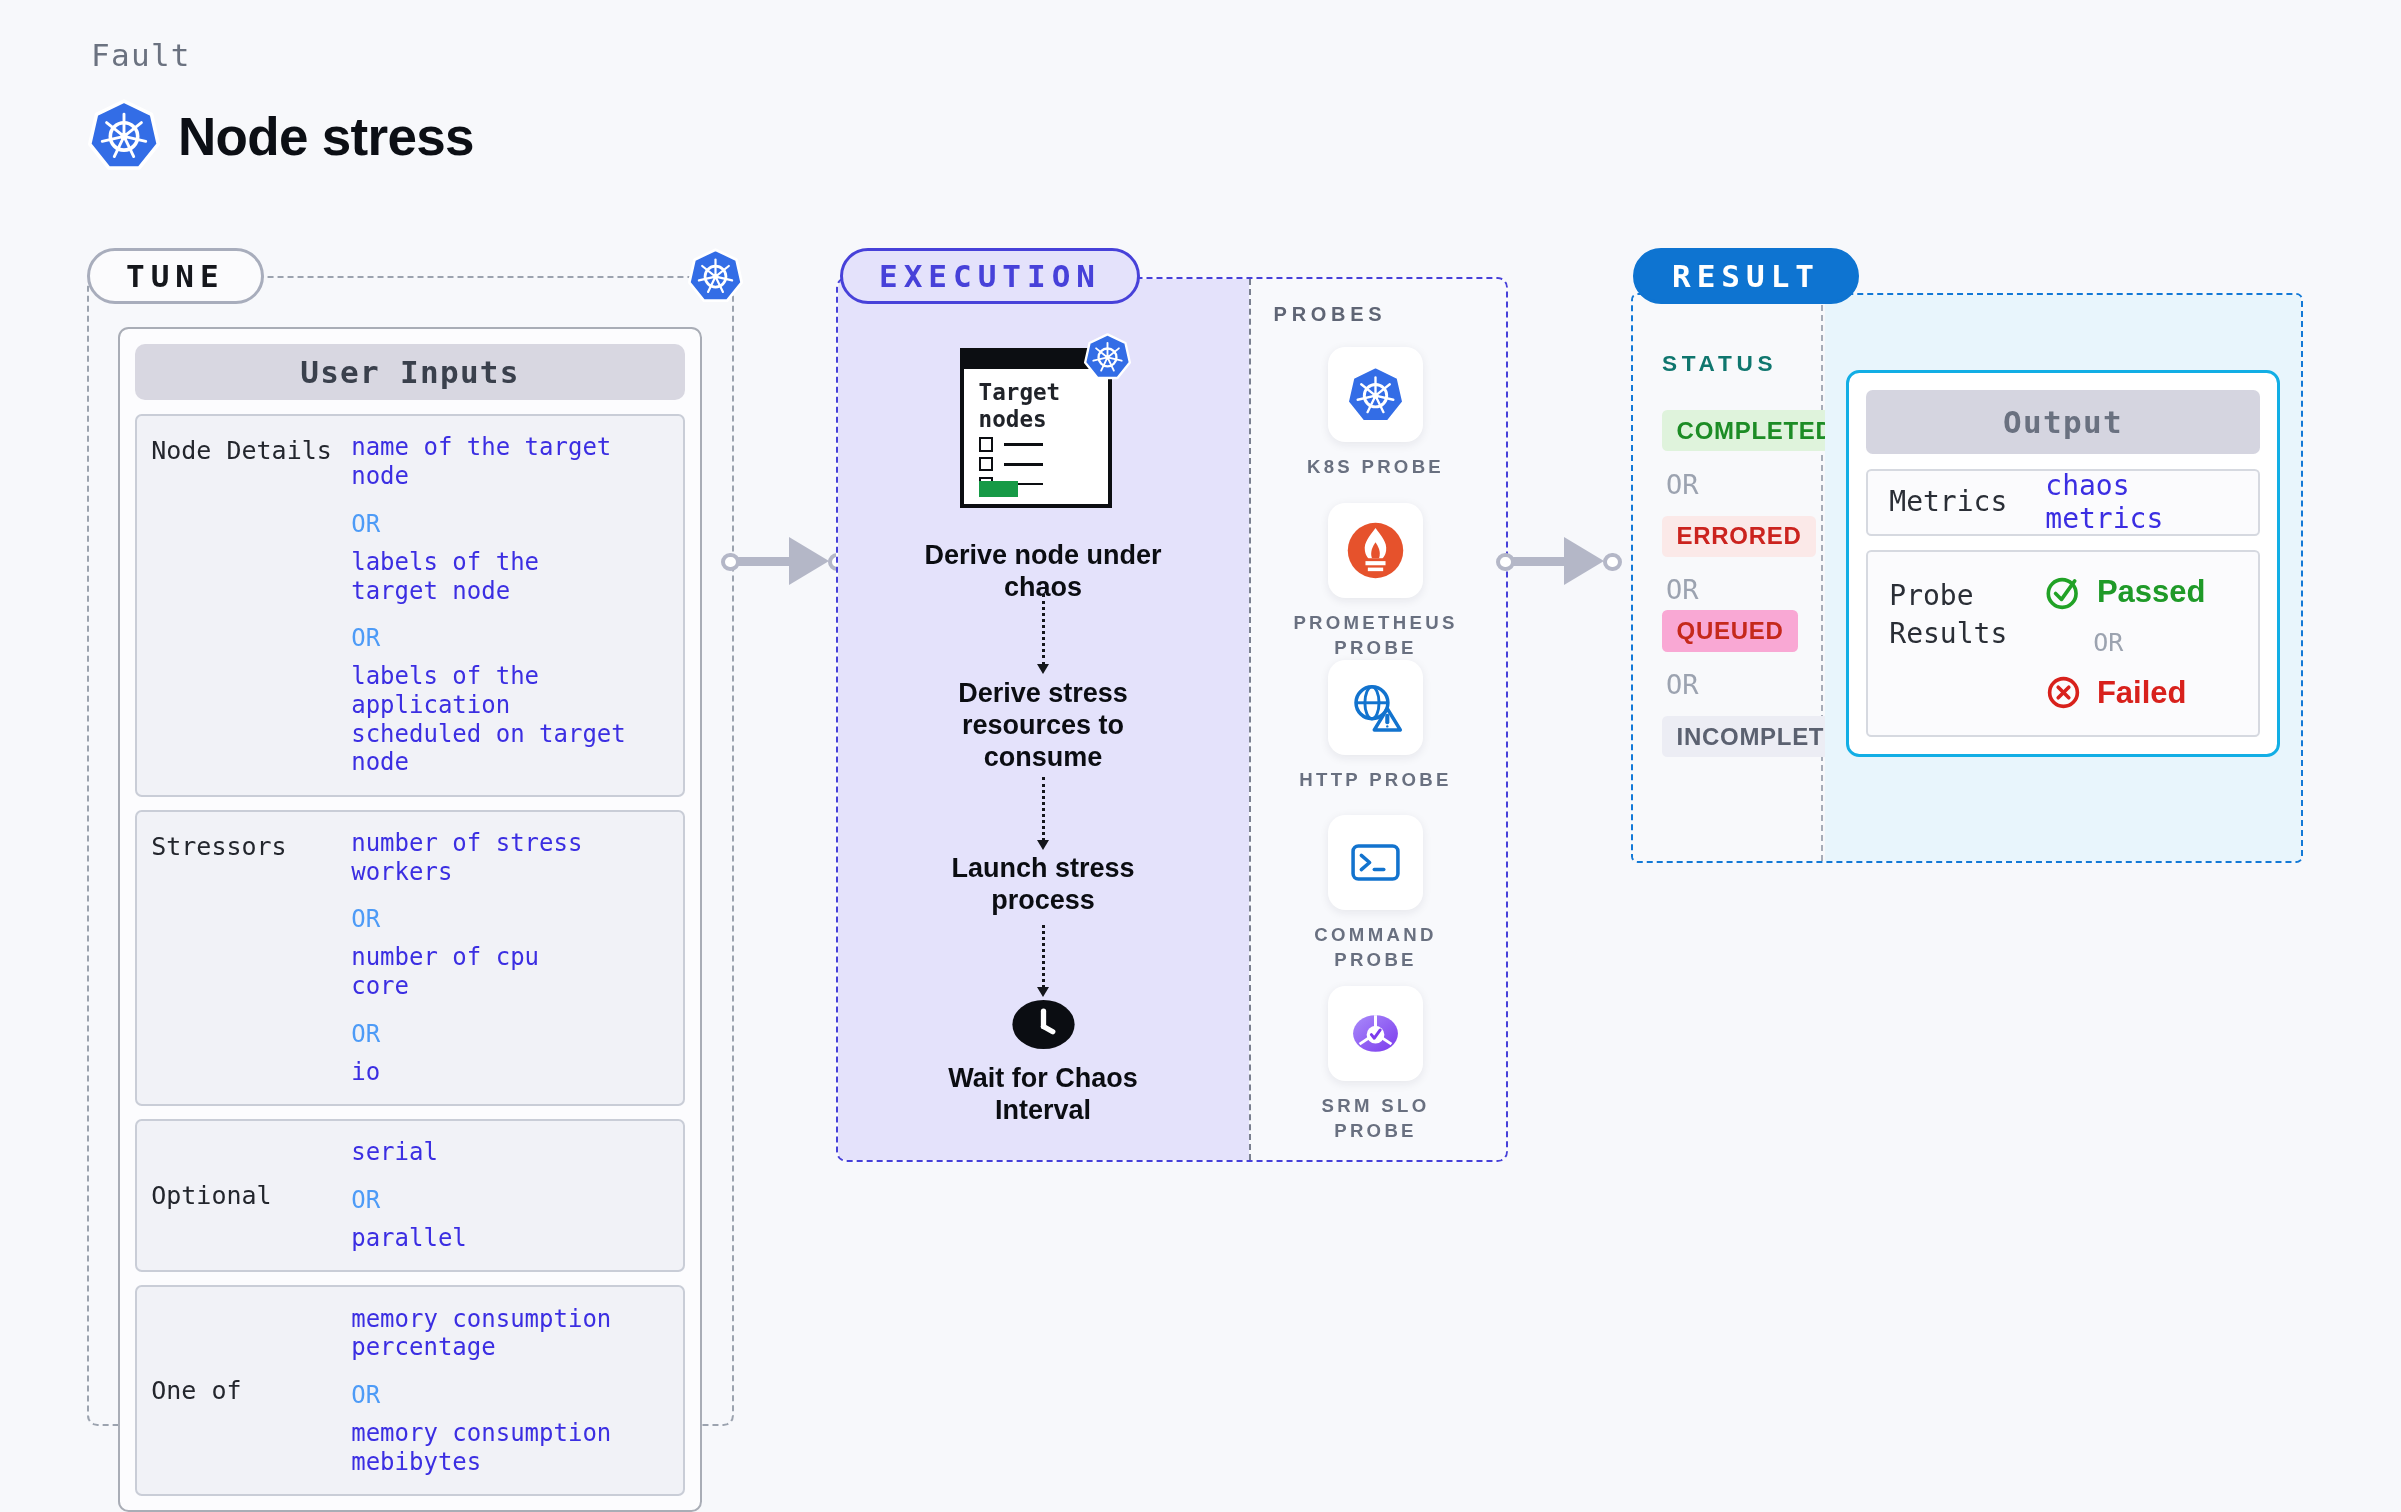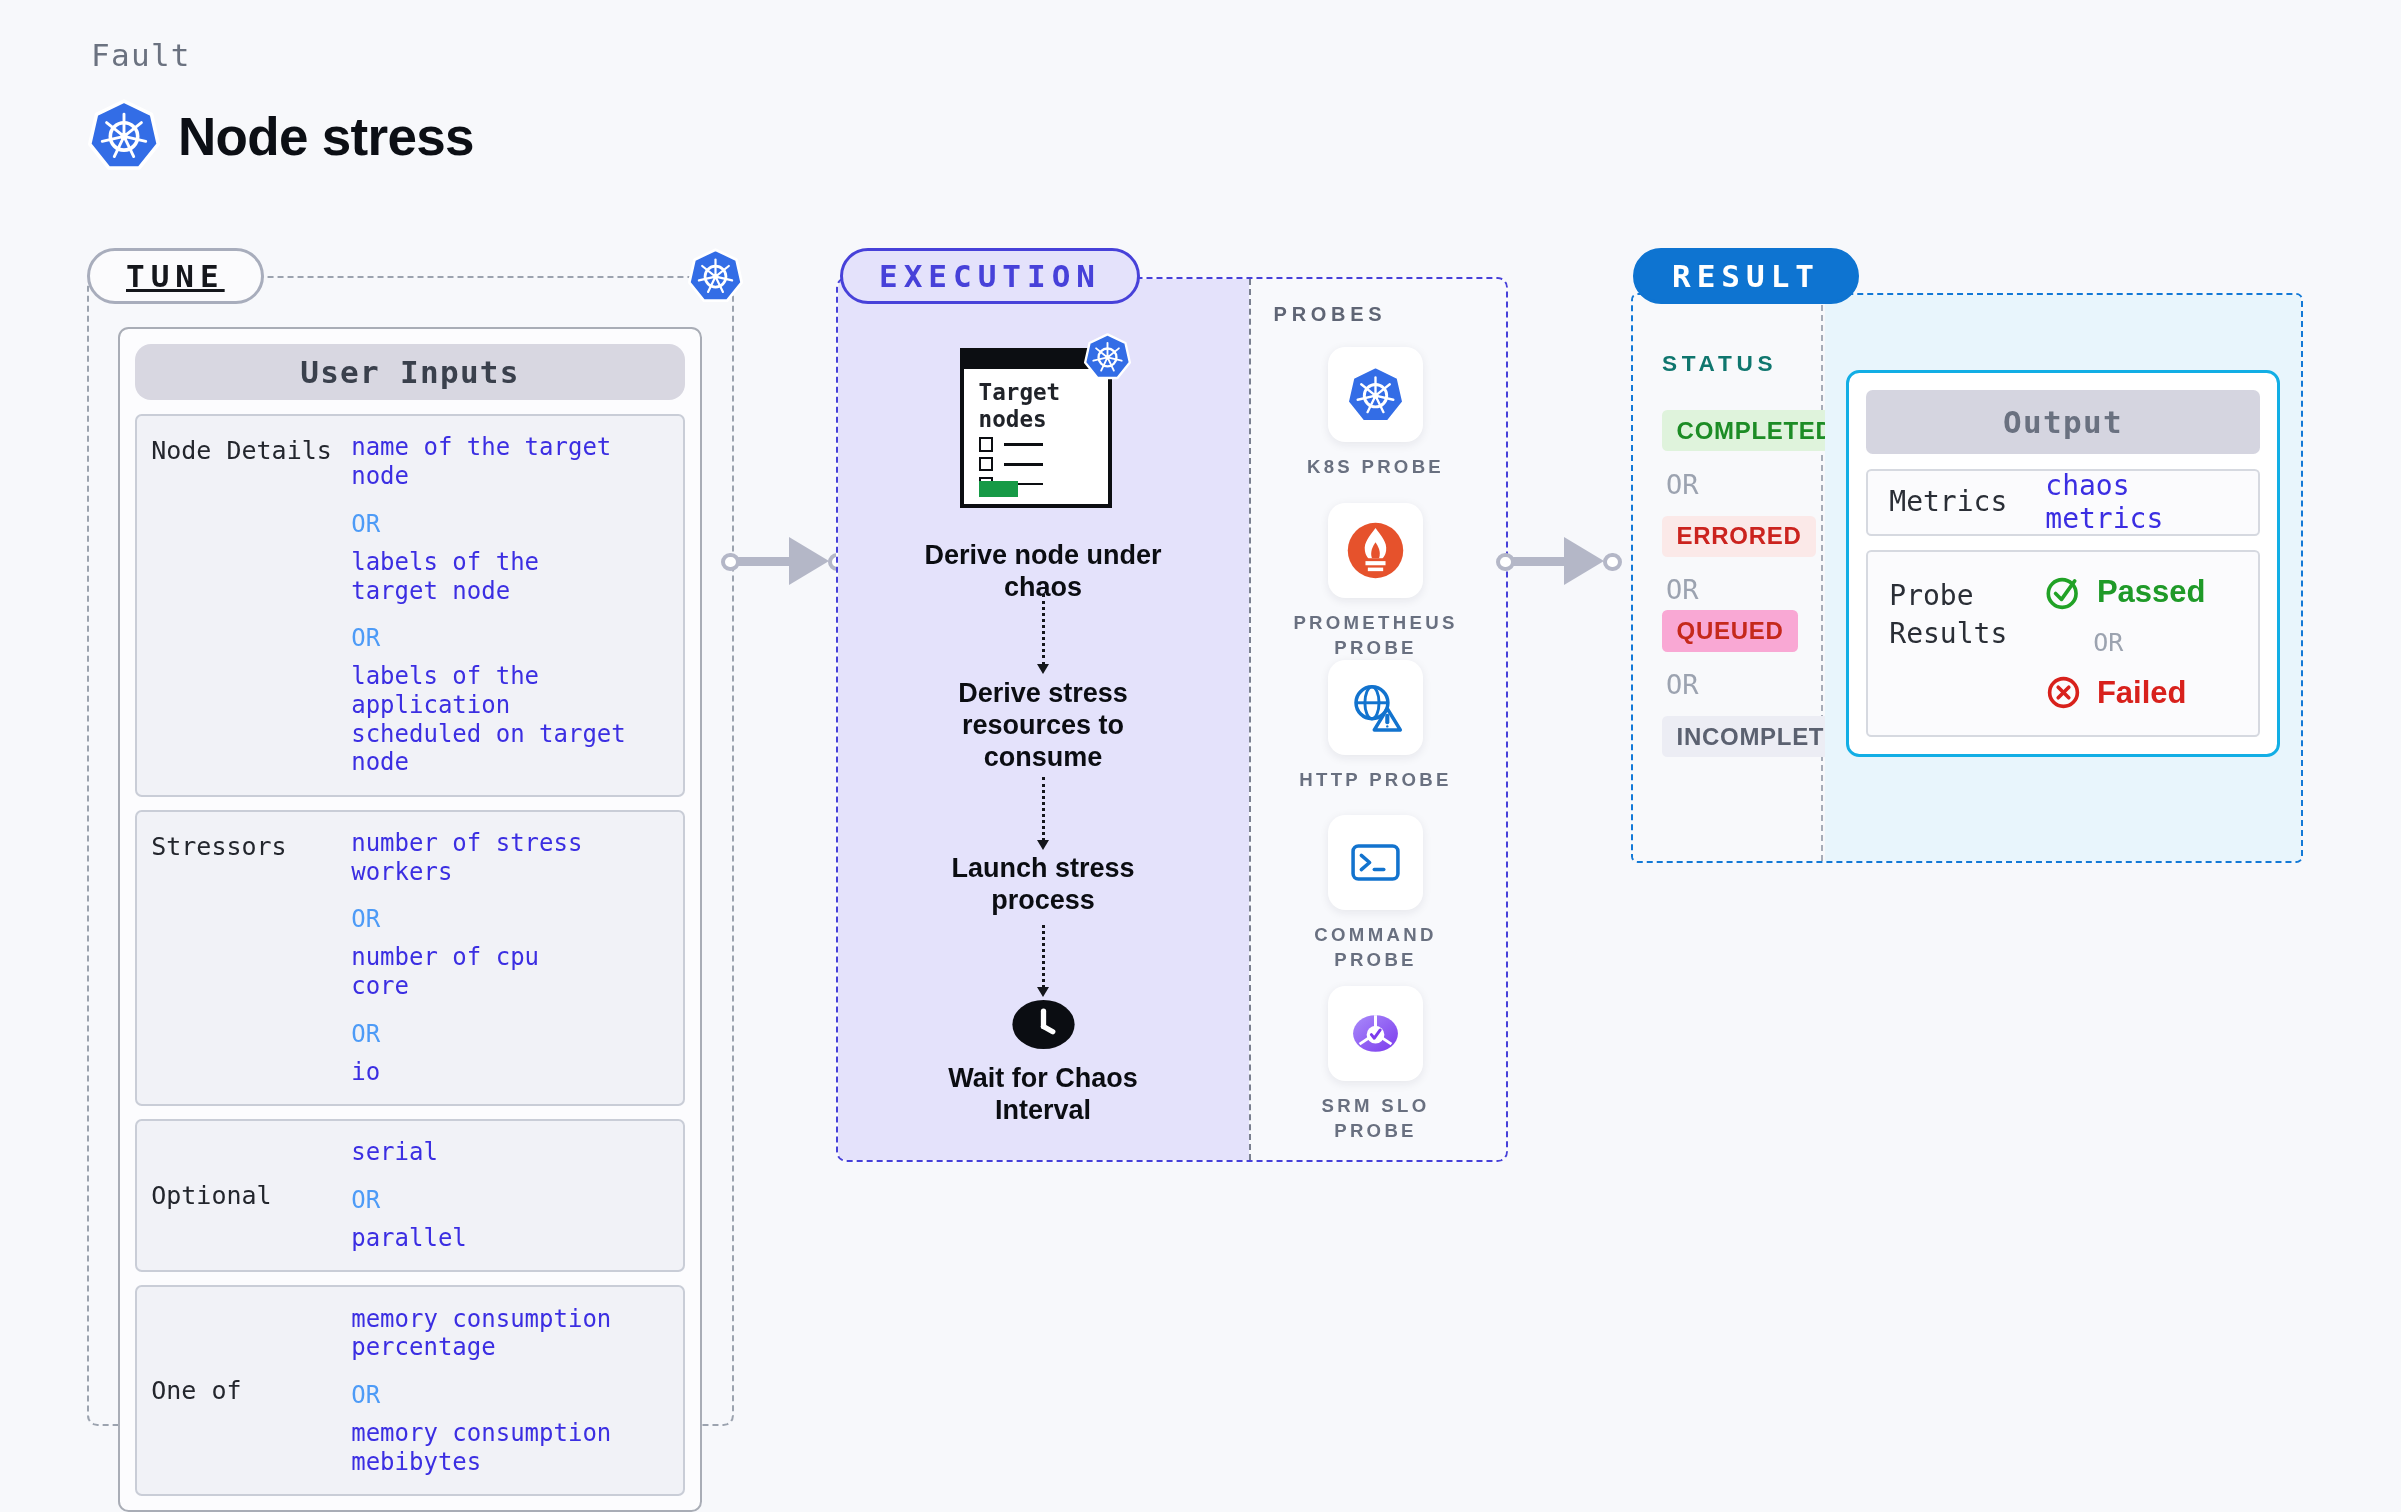--- a/index.html
+++ b/index.html
@@ -30,31 +30,31 @@
   #canvas{position:relative;width:2341px;height:1512px;}
 
   
   .fault{position:absolute;left:91px;top:37px;font-family:var(--mono);font-size:31px;letter-spacing:1.3px;color:var(--gray-text);}
   .title-k8s{position:absolute;left:88px;top:99px;width:72px;height:72px;}
   .page-title{position:absolute;left:178px;top:106px;font-size:53px;font-weight:bold;color:var(--ink);letter-spacing:-0.7px;}
 
   
   .pill{position:absolute;height:56px;line-height:51px;border-radius:31px;padding:0 36px;
         font-family:var(--mono);font-weight:bold;font-size:31px;letter-spacing:6px;z-index:6;}
-  .pill-tune{left:87px;top:248px;background:#FBFBFD;border:3.3px solid #A8ADBC;color:#15171C;text-decoration:underline;}
+  .pill-tune{left:87px;top:248px;background:#FBFBFD;border:3.3px solid #A8ADBC;color:#15171C;}
   .pill-exec{left:840px;top:248px;background:var(--exec-bg);border:3.3px solid var(--indigo);color:var(--indigo);}
   .pill-result{left:1633px;top:248px;background:var(--result-blue);border:3.3px solid var(--result-blue);color:#fff;}
 
   
   .tune-box{position:absolute;left:87px;top:276px;width:647px;height:1150px;
             border:2.7px dashed var(--dash-gray);border-radius:10.6px;}
   .tune-k8s{position:absolute;left:688px;top:248px;width:55px;height:55px;z-index:7;}
   .user-inputs{position:absolute;left:118px;top:327px;width:584px;padding:14.6px;
                background:#FCFCFE;border:2.7px solid #A9ADB6;border-radius:10.6px;}
-  .ui-header{height:56px;line-height:56px;background:var(--header-bg);border-radius:16px;text-align:center;
+  .ui-header{height:56px;line-height:56px;background:var(--header-bg);border-radius:10px;text-align:center;
              font-family:var(--mono);font-weight:bold;font-size:31px;letter-spacing:1.3px;color:#3A404C;margin-bottom:14.6px;}
   .ui-row{display:flex;background:var(--row-bg);border:2px solid var(--row-border);border-radius:6.7px;
           padding:13.3px 14.6px;margin-bottom:13.3px;}
   .ui-row:last-child{margin-bottom:0;}
   .ui-label{flex:0 0 200px;font-family:var(--mono);font-size:25px;color:#23262D;padding-top:6.7px;}
   .ui-row:nth-child(4) .ui-label,.ui-row:nth-child(5) .ui-label{align-self:center;padding-top:0;}
   .ui-values{flex:1;font-family:var(--mono);font-size:24px;line-height:1.2;}
   .val{color:var(--value-blue);white-space:pre-line;margin:4px 0;}
   .or{color:var(--or-blue);margin:18.6px 0 9.3px 0;}
 

